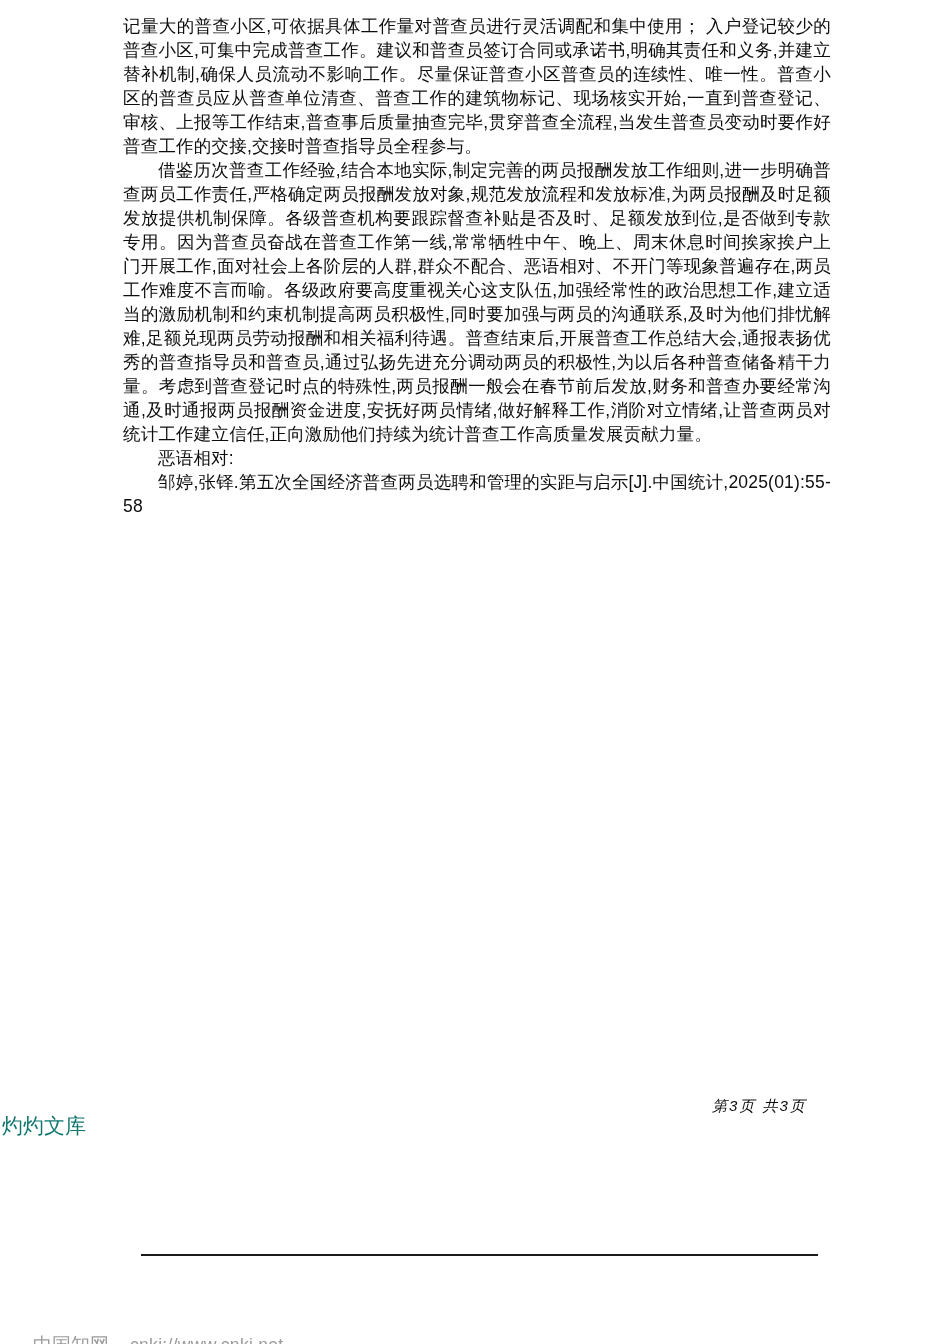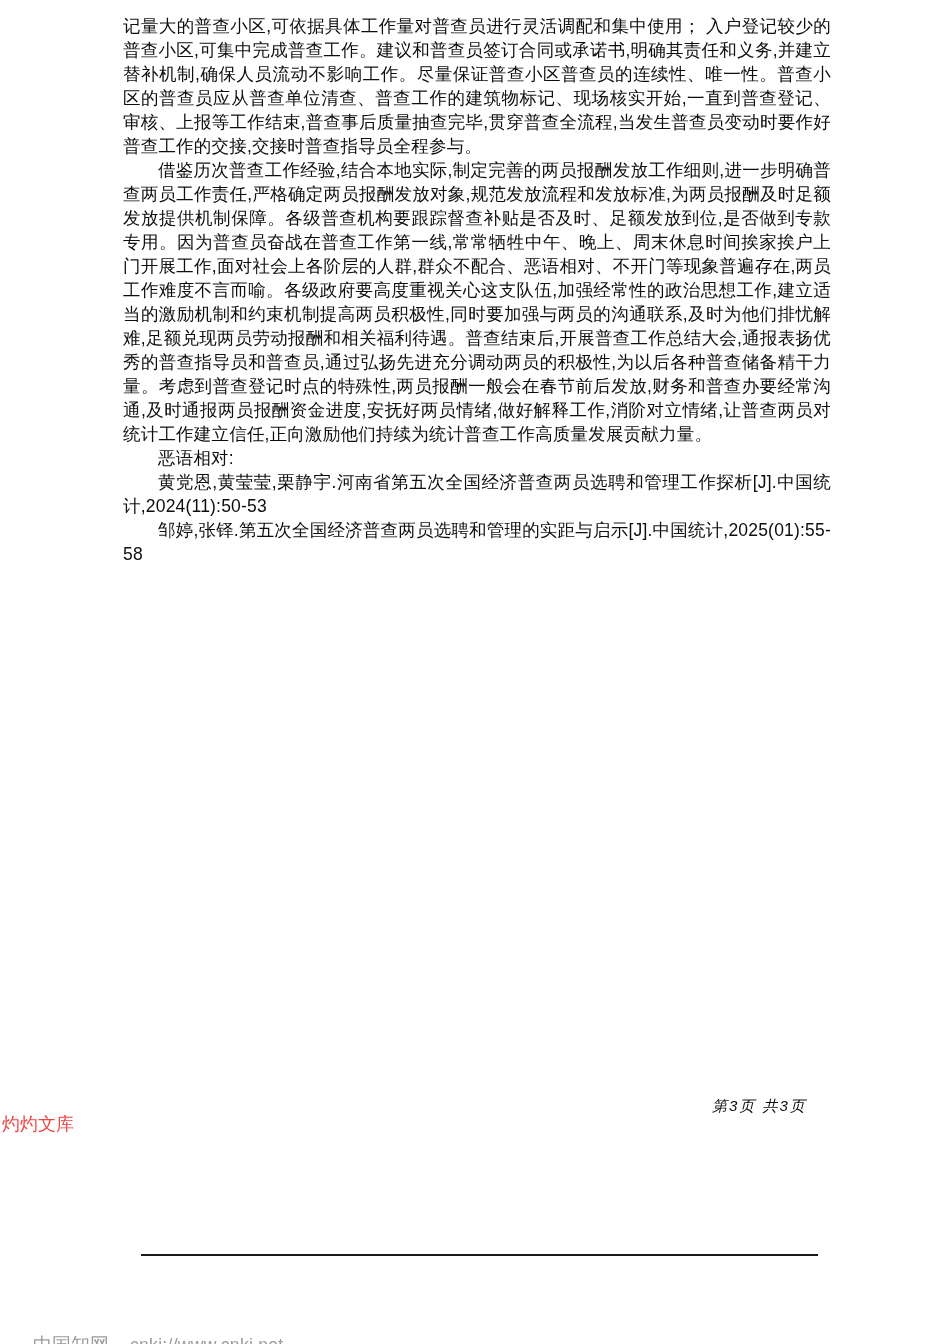--- a/index.html
+++ b/index.html
@@ -37,22 +37,22 @@
     font-size: 15px;
     letter-spacing: 2px;
     color: #0d0d0d;
     white-space: nowrap;
     font-style: italic;
   }
   .watermark {
     position: absolute;
     left: 2px;
     top: 1101px;
-    font-size: 18px;
-    color: #ef4444;
+    font-size: 21px;
+    color: #0f766e;
     white-space: nowrap;
   }
   .divider {
     position: absolute;
     left: 141px;
     top: 1243px;
     width: 677px;
     height: 2px;
     background: #1a1a1a;
   }
@@ -71,21 +71,20 @@
 </style>
 </head>
 <body>
 
 <div class="page">
 
   <div class="doc-body">
     <p>记量大的普查小区,可依据具体工作量对普查员进行灵活调配和集中使用； 入户登记较少的普查小区,可集中完成普查工作。建议和普查员签订合同或承诺书,明确其责任和义务,并建立替补机制,确保人员流动不影响工作。尽量保证普查小区普查员的连续性、唯一性。普查小区的普查员应从普查单位清查、普查工作的建筑物标记、现场核实开始,一直到普查登记、审核、上报等工作结束,普查事后质量抽查完毕,贯穿普查全流程,当发生普查员变动时要作好普查工作的交接,交接时普查指导员全程参与。</p>
     <p class="indent">借鉴历次普查工作经验,结合本地实际,制定完善的两员报酬发放工作细则,进一步明确普查两员工作责任,严格确定两员报酬发放对象,规范发放流程和发放标准,为两员报酬及时足额发放提供机制保障。各级普查机构要跟踪督查补贴是否及时、足额发放到位,是否做到专款专用。因为普查员奋战在普查工作第一线,常常牺牲中午、晚上、周末休息时间挨家挨户上门开展工作,面对社会上各阶层的人群,群众不配合、恶语相对、不开门等现象普遍存在,两员工作难度不言而喻。各级政府要高度重视关心这支队伍,加强经常性的政治思想工作,建立适当的激励机制和约束机制提高两员积极性,同时要加强与两员的沟通联系,及时为他们排忧解难,足额兑现两员劳动报酬和相关福利待遇。普查结束后,开展普查工作总结大会,通报表扬优秀的普查指导员和普查员,通过弘扬先进充分调动两员的积极性,为以后各种普查储备精干力量。考虑到普查登记时点的特殊性,两员报酬一般会在春节前后发放,财务和普查办要经常沟通,及时通报两员报酬资金进度,安抚好两员情绪,做好解释工作,消阶对立情绪,让普查两员对统计工作建立信任,正向激励他们持续为统计普查工作高质量发展贡献力量。</p>
     <p class="indent">恶语相对:</p>
-    <p class="indent">黄党恩,黄莹莹,栗静宇.河南省第五次全国经济普查两员选聘和管理工作探析[J].中国统计,2024(11):50-53</p>
     <p class="indent">邹婷,张铎.第五次全国经济普查两员选聘和管理的实距与启示[J].中国统计,2025(01):55-58</p>
   </div>
 
   <div class="page-indicator">第3页 共3页</div>
 
   <div class="watermark">灼灼文库</div>
 
   <div class="divider"></div>
 
   <div class="cnki-footer">

